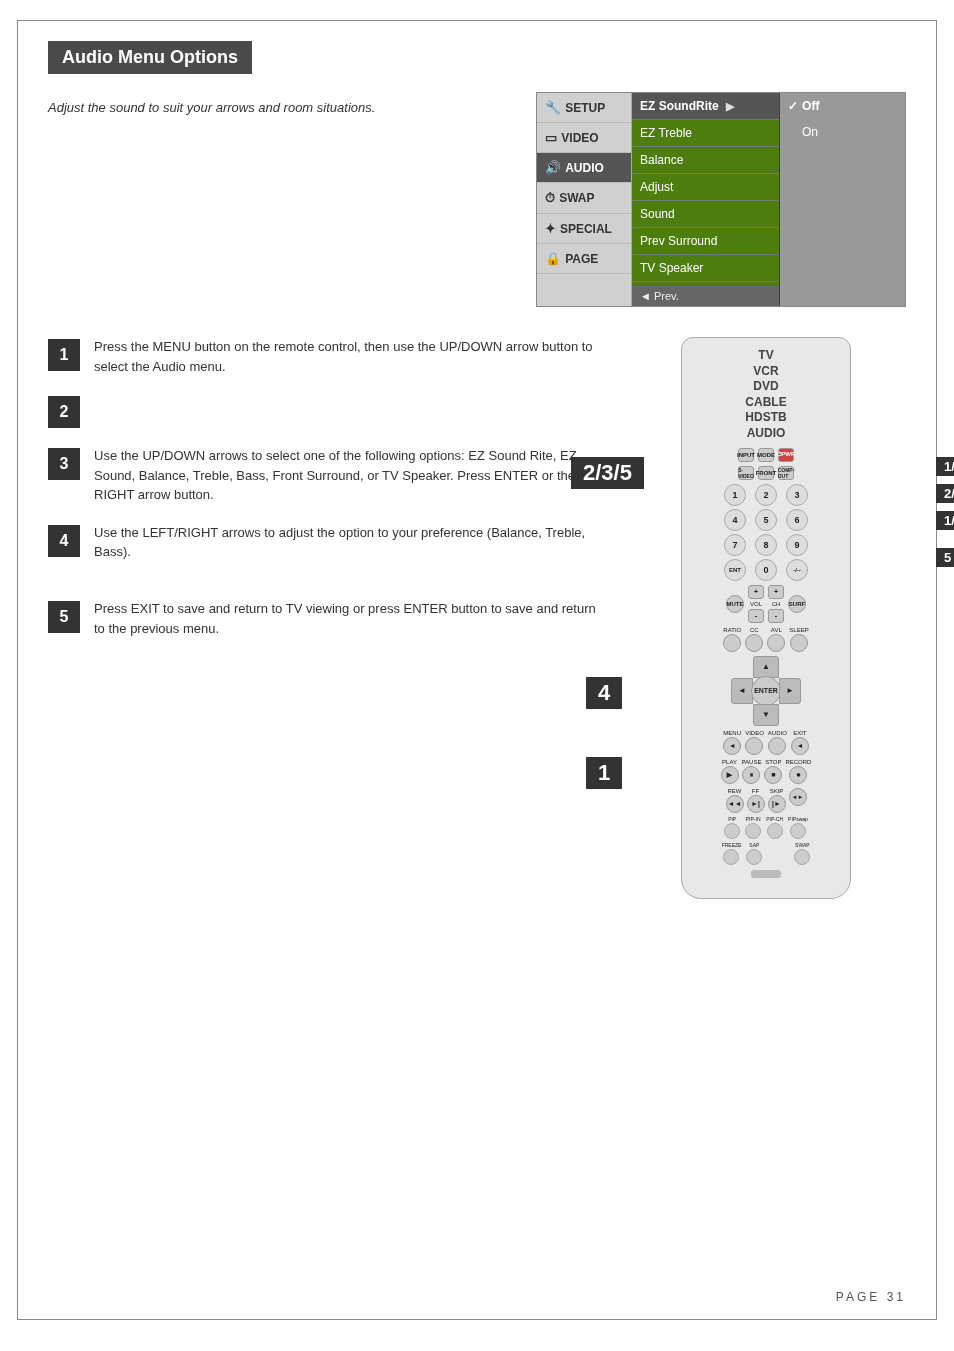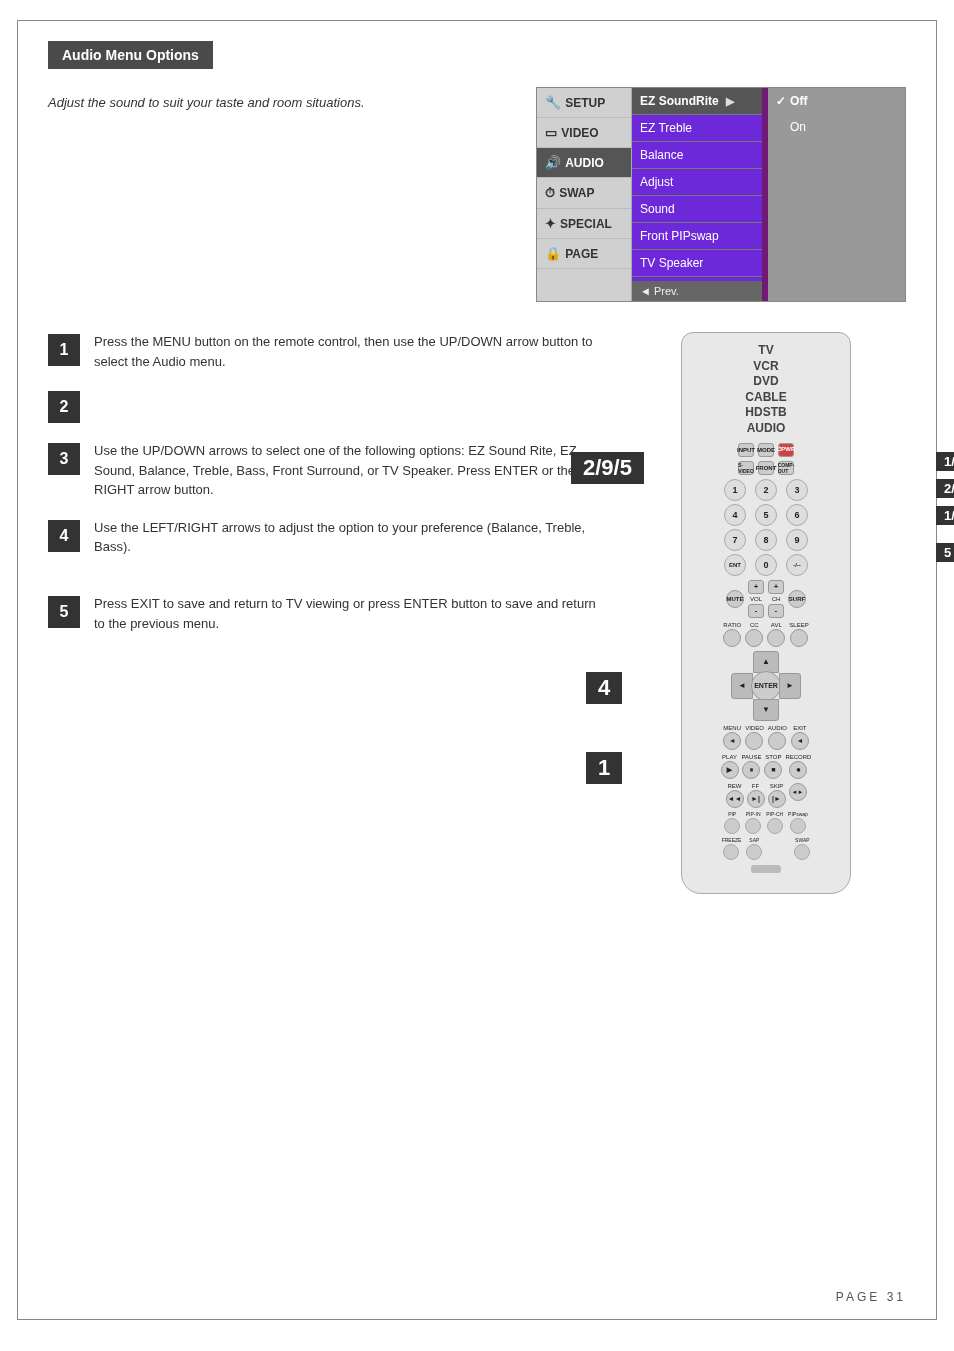--- a/index.html
+++ b/index.html
@@ -18,21 +18,21 @@
       padding: 20px 30px 30px 30px;
       min-height: 1300px;
       position: relative;
     }
 
     
     .section-header {
       background: #4a4a4a;
       color: #fff;
       font-weight: bold;
-      font-size: 14px;
+      font-size: 18px;
       padding: 6px 14px;
       display: inline-block;
       margin-bottom: 18px;
     }
 
     
     .top-section {
       display: flex;
       align-items: flex-start;
       margin-bottom: 30px;
@@ -75,23 +75,23 @@
       cursor: pointer;
     }
     .menu-item.active {
       background: #555;
       color: #fff;
     }
     .menu-item-icon {
       font-size: 13px;
     }
     .menu-center-col {
-      width: 136px;
-      background: #6d28d9;
-      border-right: 6px solid #701a75;
+      width: 148px;
+      background: #4d7c0f;
+      border-right: 1px solid #701a75;
     }
     .menu-center-col .menu-entry {
       padding: 6px 8px;
       font-size: 12px;
       color: #fff;
       border-bottom: 1px solid #777;
       cursor: pointer;
     }
     .menu-center-col .menu-entry.highlight {
       background: #555;
@@ -332,21 +332,21 @@
 <div class="page-wrapper">
 
   
   <div class="section-header">
     <span>Audio Menu Options</span>
   </div>
 
   
   <div class="top-section">
     <div class="top-left">
-      <p>Adjust the sound to suit your taste and room situations.</p>
+      <p>Adjust the sound to suit your arrows and room situations.</p>
     </div>
     <div class="top-right">
 
       <div class="menu-ui">
 
         <div class="menu-left-col">
           <div class="menu-item">
             <span class="menu-item-icon">🔧</span>
             <span>SETUP</span>
           </div>
@@ -373,21 +373,21 @@
         </div>
 
         <div class="menu-center-col">
           <div class="menu-entry highlight">
             EZ SoundRite <span class="arrow-right">▶</span>
           </div>
           <div class="menu-entry">EZ Treble</div>
           <div class="menu-entry">Balance</div>
           <div class="menu-entry">Adjust</div>
           <div class="menu-entry">Sound</div>
-          <div class="menu-entry">Front PIPswap</div>
+          <div class="menu-entry">Prev Surround</div>
           <div class="menu-entry">TV Speaker</div>
           <div class="prev-bar">
             <span>◄ Prev.</span>
           </div>
         </div>
 
         <div class="menu-right-col">
           <div class="option-entry checked">
             <span class="checkmark">✓</span>
             <span>Off</span>
@@ -440,21 +440,21 @@
           <span>5</span>
         </div>
         <div class="step-text">Press EXIT to save and return to TV viewing or press ENTER button to save and return to the previous menu.</div>
       </div>
 
     </div>
 
     <div class="bottom-right">
 
       <div style="position:absolute; left:-55px; top:120px; z-index:10;">
-        <span class="large-step-badge">2/9/5</span>
+        <span class="large-step-badge">2/3/5</span>
       </div>
 
       <div style="position:absolute; left:-40px; top:340px; z-index:10;">
         <span class="large-step-badge" style="font-size:22px;">4</span>
       </div>
 
       <div style="position:absolute; left:-40px; top:420px; z-index:10;">
         <span class="large-step-badge" style="font-size:22px;">1</span>
       </div>
 

